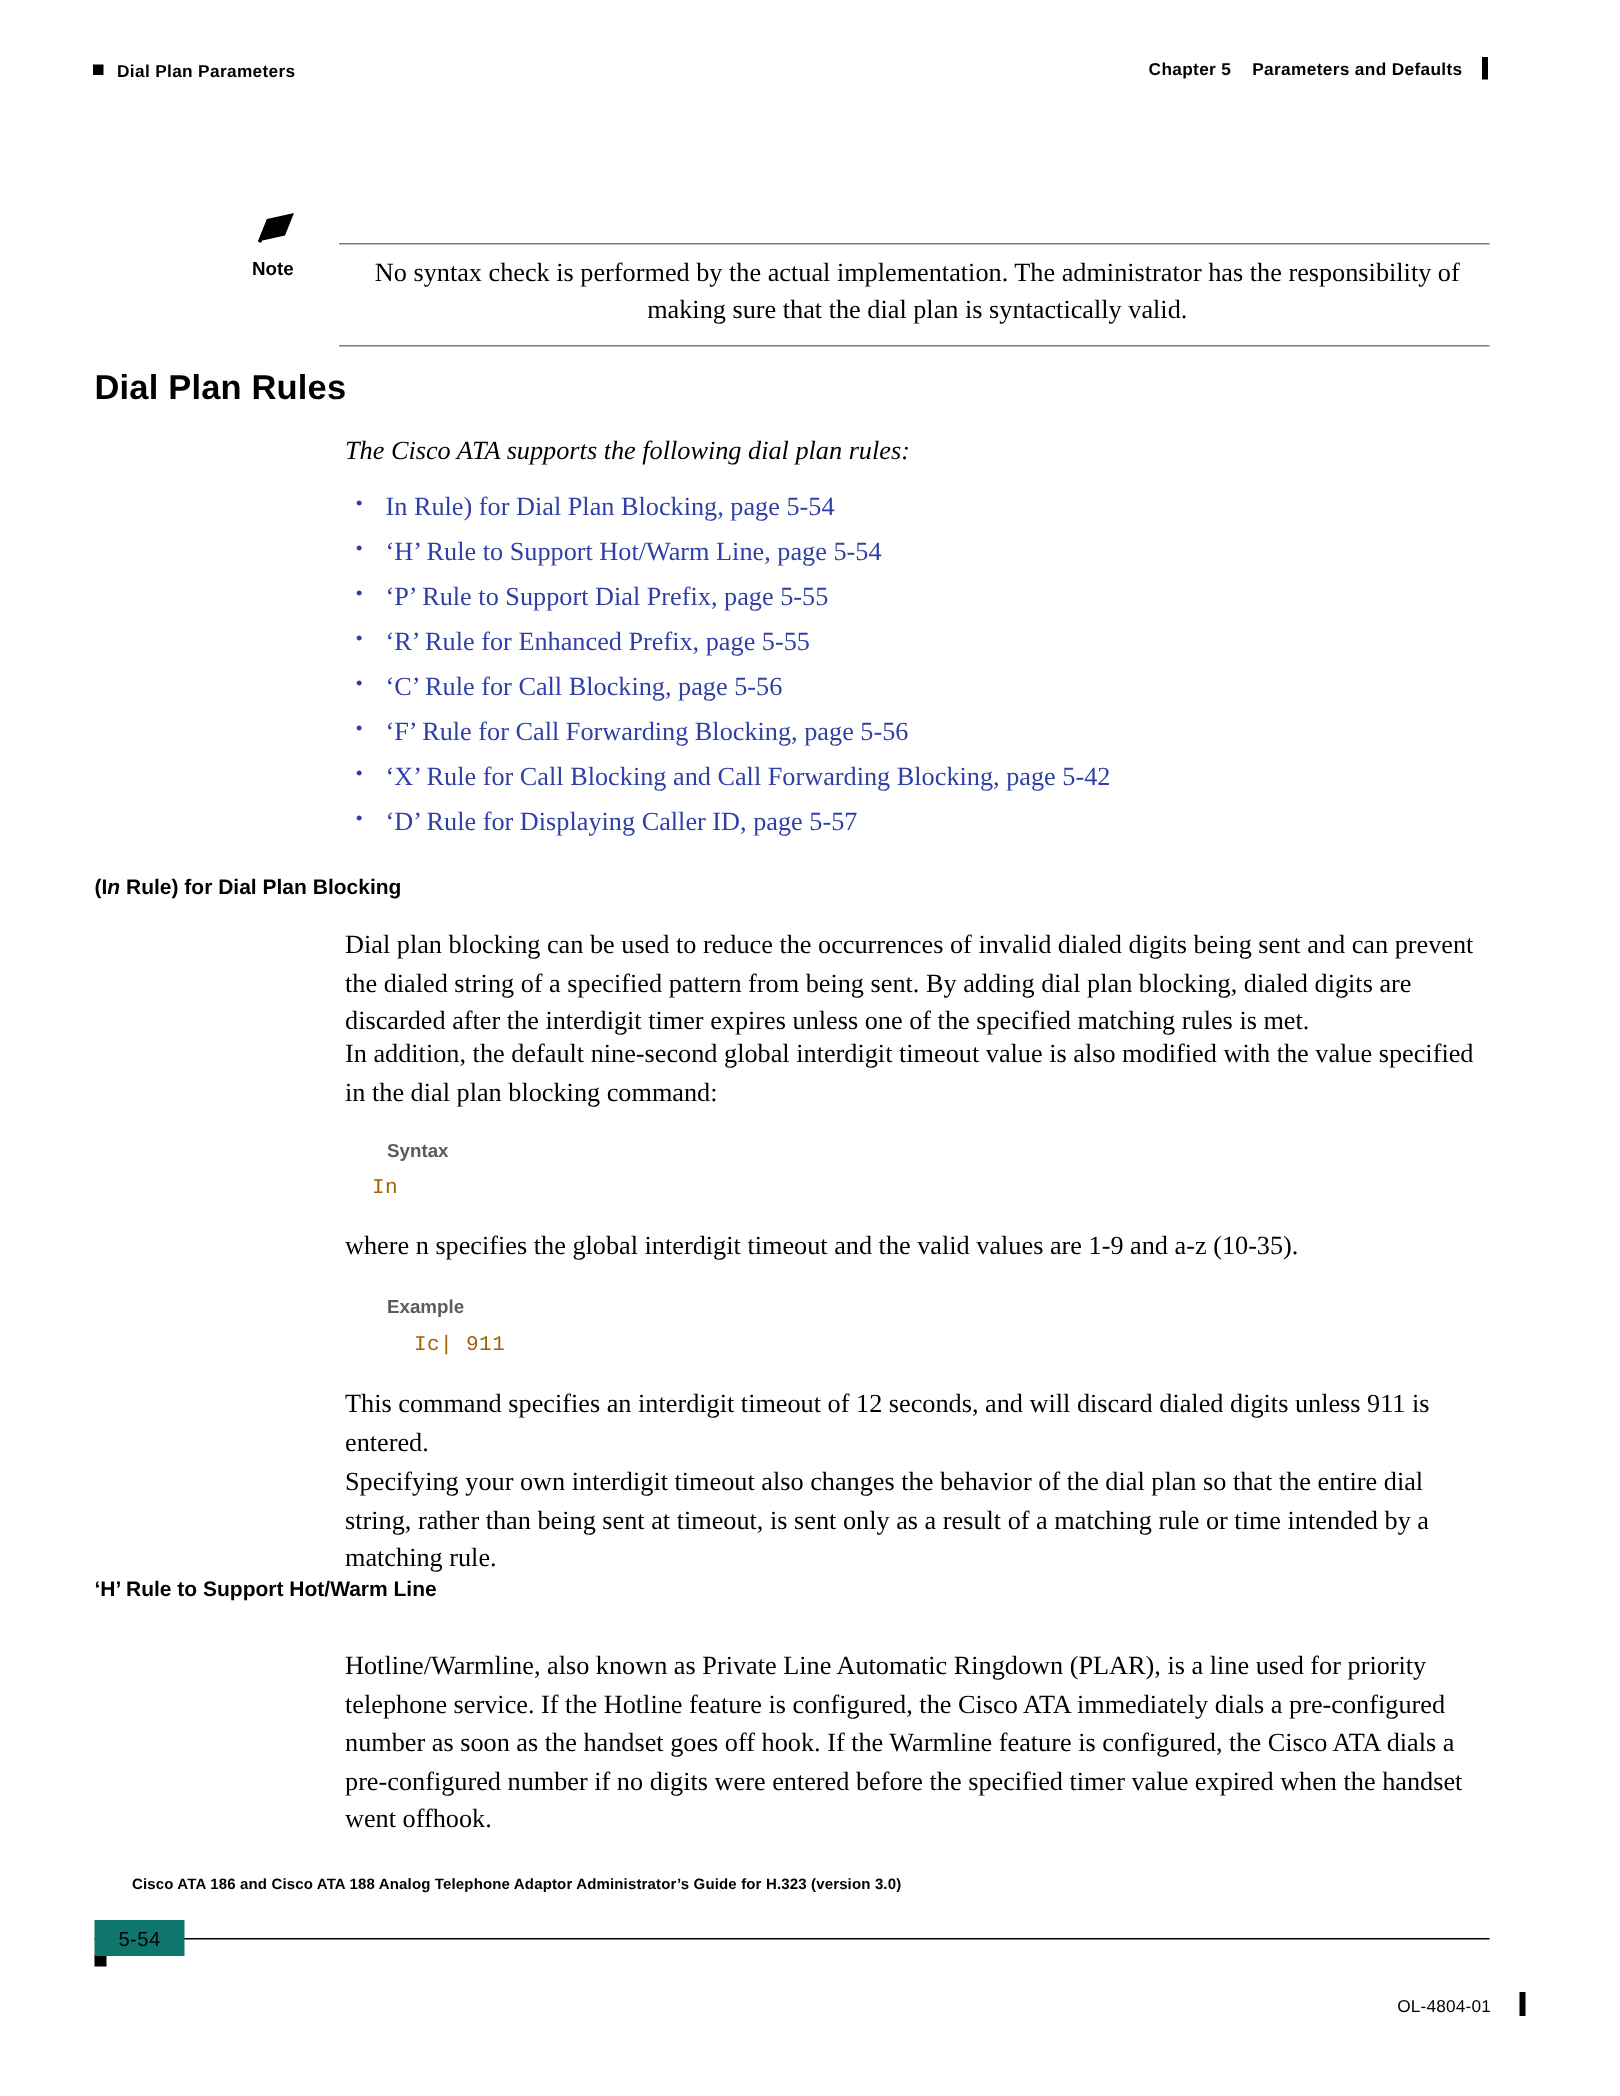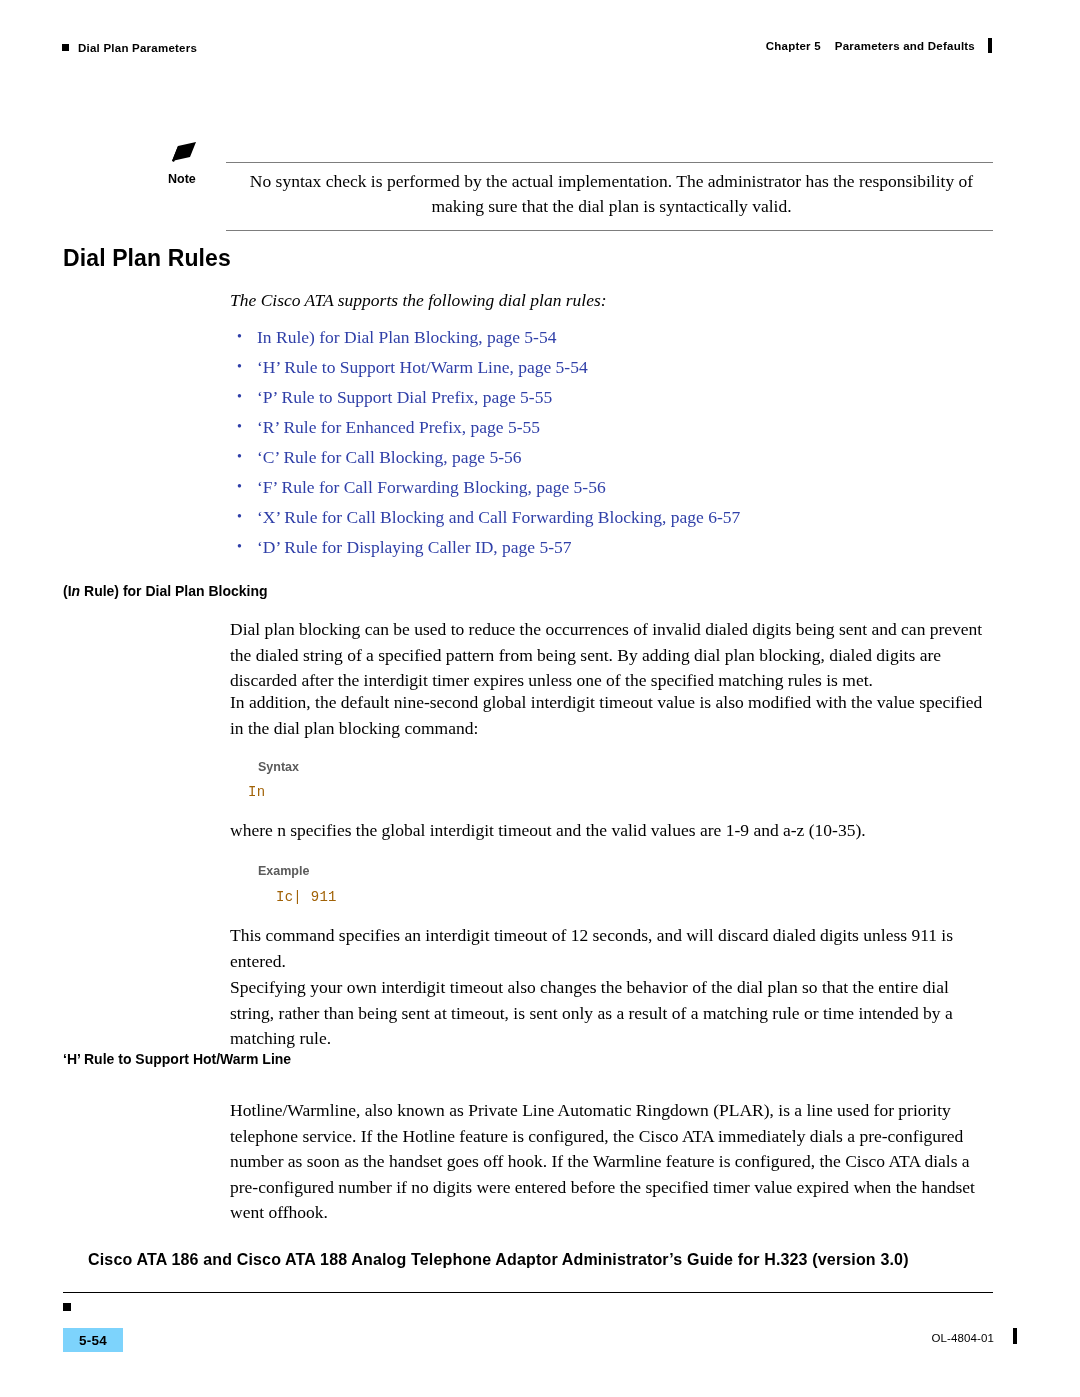--- a/index.html
+++ b/index.html
@@ -202,35 +202,35 @@
     top: 1303px;
     width: 8px;
     height: 8px;
     background: #000;
   }
   .footer-text {
     position: absolute;
     left: 88px;
     top: 1251px;
     font-family: "Liberation Sans", sans-serif;
-    font-size: 16px;
+    font-size: 10px;
     font-weight: bold;
     letter-spacing: 0.01em;
     white-space: nowrap;
   }
   .page-num-box {
     position: absolute;
     left: 63px;
-    top: 1328px;
+    top: 1280px;
     width: 60px;
     height: 24px;
-    background: #7dd3fc;
+    background: #0f766e;
     font-family: "Liberation Sans", sans-serif;
     font-size: 13.5px;
-    font-weight: bold;
+    font-weight: normal;
     display: flex;
     align-items: center;
     justify-content: center;
     letter-spacing: 0.02em;
   }
   .doc-id {
     position: absolute;
     right: 86px;
     top: 1332px;
     font-family: "Liberation Sans", sans-serif;
@@ -277,21 +277,21 @@
 
   <div class="body-p" style="top:288px;font-style:italic;">The Cisco ATA supports the following dial plan rules:</div>
 
   <div class="xref-list">
     <div class="xref-item">In Rule) for Dial Plan Blocking, page 5-54</div>
     <div class="xref-item">‘H’ Rule to Support Hot/Warm Line, page 5-54</div>
     <div class="xref-item">‘P’ Rule to Support Dial Prefix, page 5-55</div>
     <div class="xref-item">‘R’ Rule for Enhanced Prefix, page 5-55</div>
     <div class="xref-item">‘C’ Rule for Call Blocking, page 5-56</div>
     <div class="xref-item">‘F’ Rule for Call Forwarding Blocking, page 5-56</div>
-    <div class="xref-item">‘X’ Rule for Call Blocking and Call Forwarding Blocking, page 6-57</div>
+    <div class="xref-item">‘X’ Rule for Call Blocking and Call Forwarding Blocking, page 5-42</div>
     <div class="xref-item">‘D’ Rule for Displaying Caller ID, page 5-57</div>
   </div>
 
   <div class="subhead" style="top:583px;"><span>(I</span><span class="ital">n</span><span> Rule) for Dial Plan Blocking</span></div>
 
   <div class="body-p" style="top:617px;">Dial plan blocking can be used to reduce the occurrences of invalid dialed digits being sent and can prevent the dialed string of a specified pattern from being sent. By adding dial plan blocking, dialed digits are discarded after the interdigit timer expires unless one of the specified matching rules is met.</div>
   <div class="body-p" style="top:690px;">In addition, the default nine-second global interdigit timeout value is also modified with the value specified in the dial plan blocking command:</div>
 
   <div class="code-label" style="top:760px;">Syntax</div>
   <div class="code-line" style="top:784px;">In</div>

